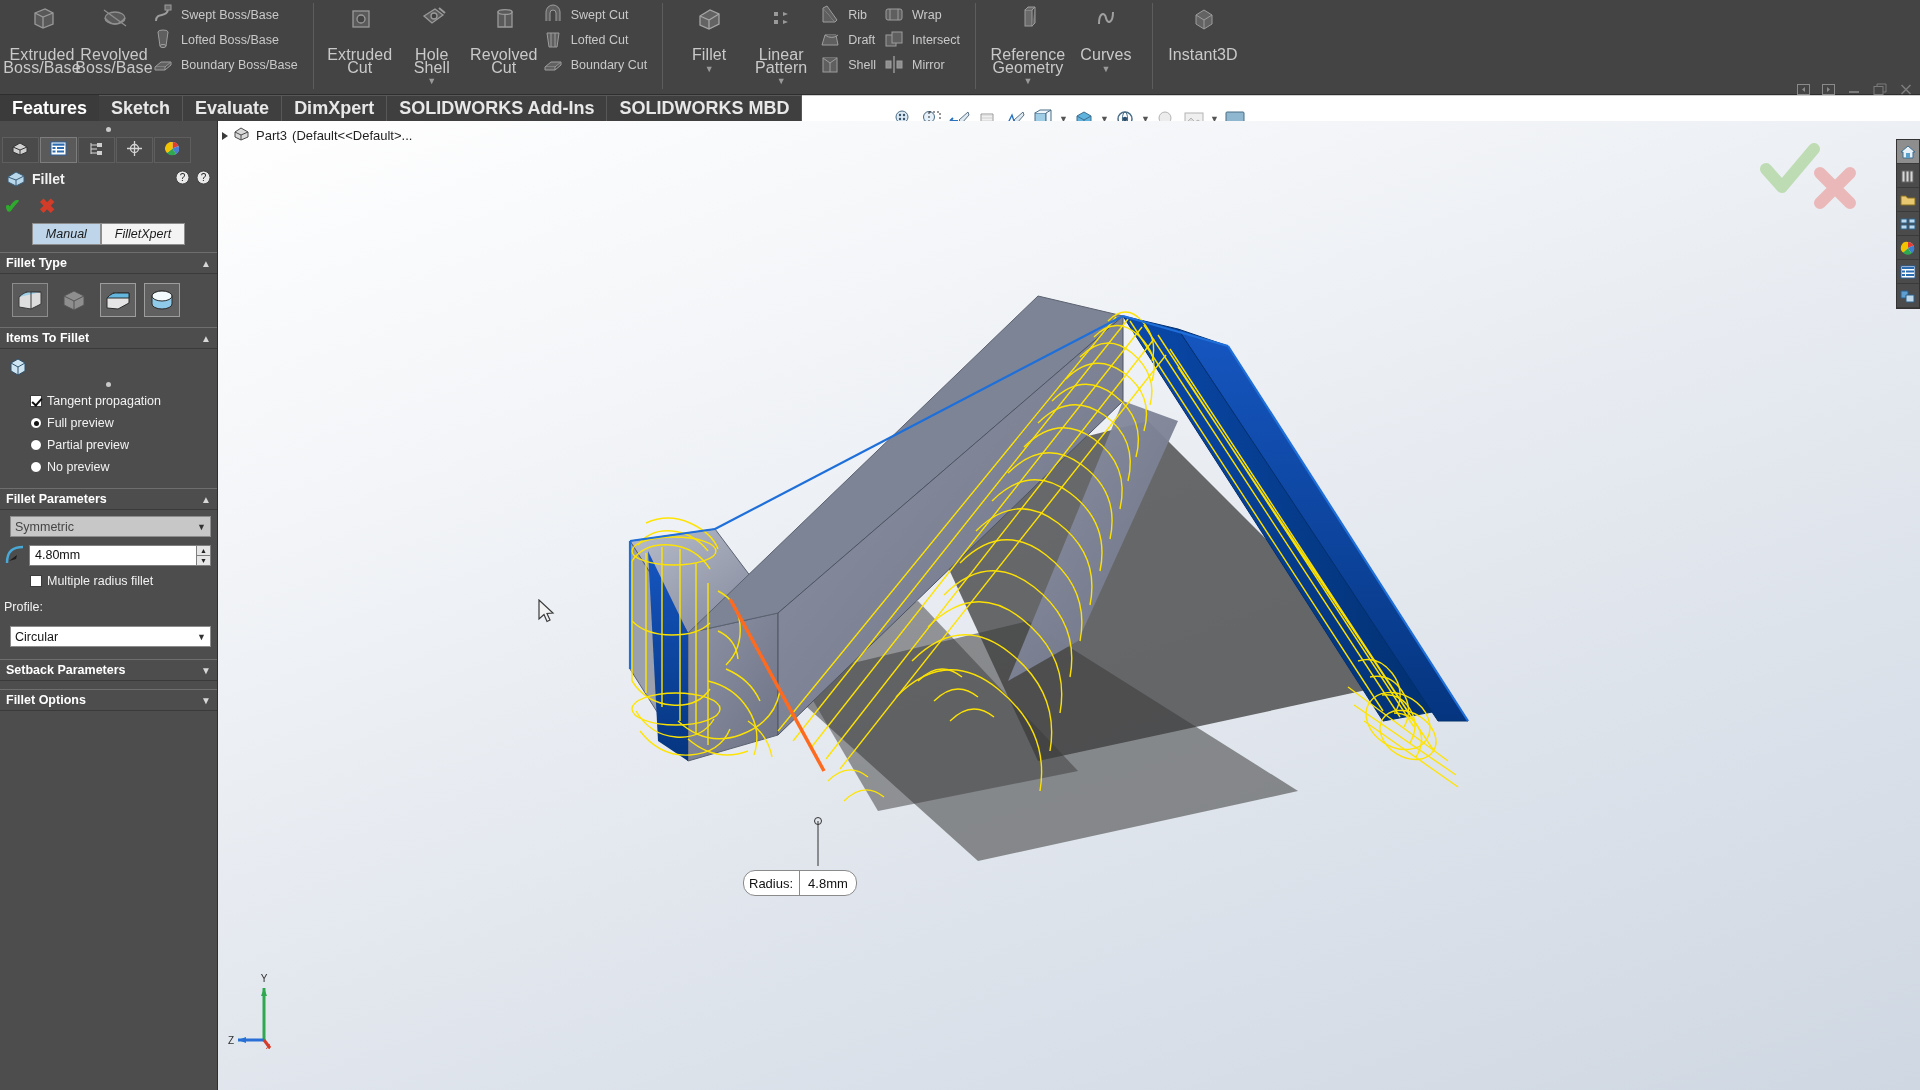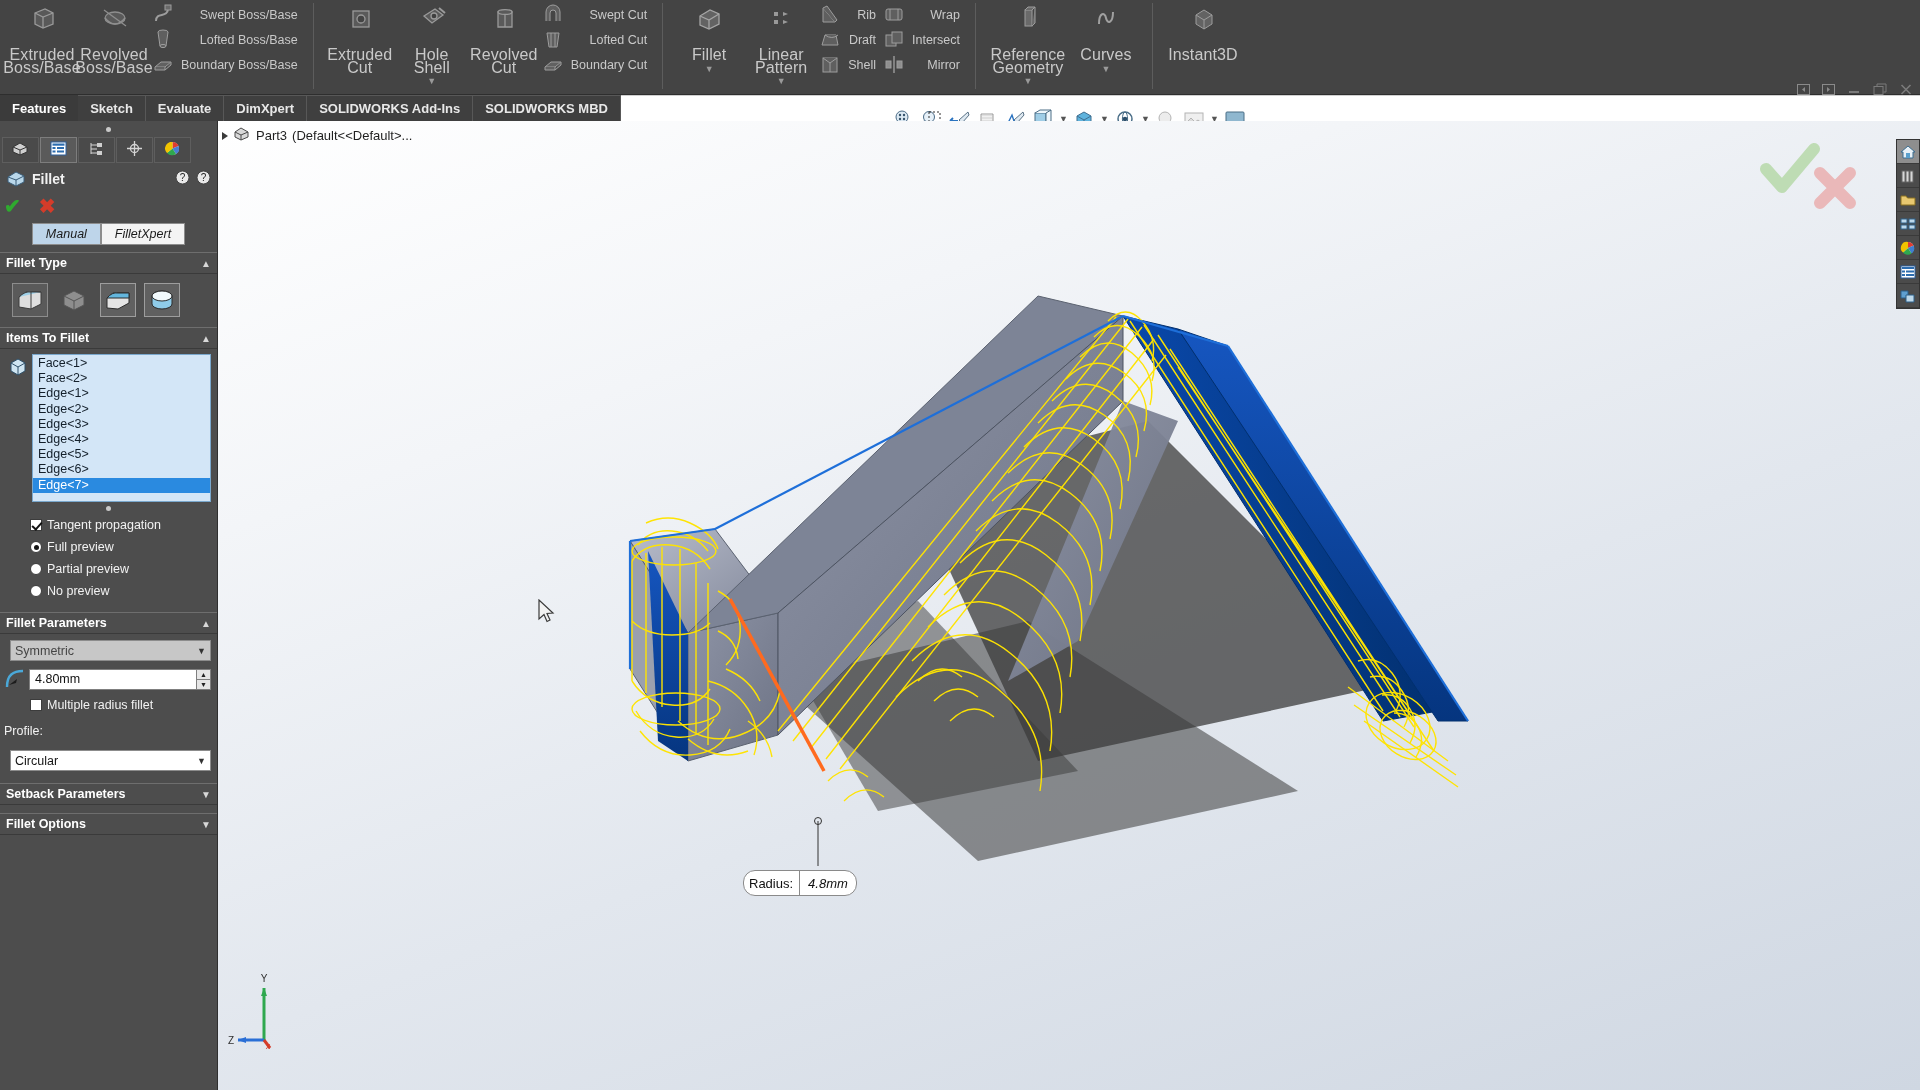--- a/index.html
+++ b/index.html
@@ -28,35 +28,35 @@
   }
   .rbtn-big .ic { width: 34px; height: 32px; margin-bottom: 1px; }
   .rbtn-big .lbl {
     font-size: 16px; line-height: 12.5px; text-align: center; color: #c9c9c9;
     letter-spacing: .1px; white-space: pre-line; margin-top: 12px;
   }
   .rbtn-big .caret { font-size: 9px; color: #9a9a9a; margin-top: 2px; }
 
   
   .rstack { display: flex; flex-direction: column; justify-content: flex-start; padding-top: 2px; }
-  .rbtn-sm { display: flex; align-items: center; height: 25px; padding: 0 5px 0 2px; color: #c9c9c9; cursor: default; justify-content: space-between; }
+  .rbtn-sm { display: flex; align-items: center; height: 25px; padding: 0 5px 0 2px; color: #c9c9c9; cursor: default; }
   .rbtn-sm .ic { width: 22px; height: 21px; margin-right: 7px; flex: 0 0 22px; }
   .rbtn-sm .lbl { font-size: 12.5px; color: #c9c9c9; white-space: nowrap; }
 
   .ic svg { display: block; }
 
   
   .tabbar {
     position: absolute; left: 0; top: 95px; width: 1920px; height: 26px;
     background: #3c3c3c;
     display: flex; align-items: stretch;
   }
   .tab {
     display: flex; align-items: center; padding: 0 12px;
-    font-size: 13px; color: #e8e8e8; font-weight: bold;
+    font-size: 18px; color: #e8e8e8; font-weight: bold;
     border-right: 1px solid #585858; border-top: 1px solid #585858;
     background: #3f3f3f; cursor: default; white-space: nowrap;
   }
   .tab.active { background: #3b3b3b; border-top: none; border-right: none; color: #ffffff; }
   .tabbar-rest { flex: 1; background: #ffffff; border-top: 1px solid #d0d0d0; }
 
   
   .leftpanel {
     position: absolute; left: 0; top: 121px; width: 218px; height: 969px;
     background: #4d4d4d; border-right: 1px solid #2f2f2f;
@@ -189,21 +189,21 @@
   .rtb { height: 24px; display: flex; align-items: center; justify-content: center; border-bottom: 1px solid #3a3a3a; cursor: default; }
   .rtb.sel { background: #8e8e8e; }
 
   
   .callout {
     position: absolute; display: flex; align-items: center; height: 26px;
     background: #ffffff; border: 1px solid #8a8a8a; font-size: 13px; color: #111;
     padding: 0 0 0 5px;
   }
   .callout .lab { padding-right: 6px; }
-  .callout .val { border-left: 1px solid #8a8a8a; padding: 12px 8px; height: 100%; display: flex; align-items: center; font-style: italic; }
+  .callout .val { border-left: 1px solid #8a8a8a; padding: 12px 8px; height: 100%; display: flex; align-items: center; }
 
   .cursor-arrow { position: absolute; pointer-events: none; }
 
   
   .triad { position: absolute; left: 8px; bottom: 40px; width: 60px; height: 80px; }
 </style>
 </head>
 <body>
 
 <div id="app">
@@ -675,31 +675,20 @@
     </div>
     <div class="items-body">
       <span class="items-icon">
         <svg width="20" height="22" viewBox="0 0 20 22">
             <g stroke="#2e4f68">
               <path d="M3 7 L10 3 L17 7 L17 15 L10 19 L3 15 Z" fill="#cfe5f2"></path>
               <path d="M3 7 L10 11 L17 7 M10 11 L10 19" fill="none"></path>
             </g>
           </svg>
       </span>
-      <div class="listbox">
-        <div class="li">Face&lt;1&gt;</div>
-        <div class="li">Face&lt;2&gt;</div>
-        <div class="li">Edge&lt;1&gt;</div>
-        <div class="li">Edge&lt;2&gt;</div>
-        <div class="li">Edge&lt;3&gt;</div>
-        <div class="li">Edge&lt;4&gt;</div>
-        <div class="li">Edge&lt;5&gt;</div>
-        <div class="li">Edge&lt;6&gt;</div>
-        <div class="li sel">Edge&lt;7&gt;</div>
-      </div>
     </div>
     <div class="grip-row">
       <span class="dot"></span>
     </div>
 
     <div class="chk-row">
       <span class="chkbox on"></span>
       <span>Tangent propagation</span>
     </div>
     <div class="rad-row">

